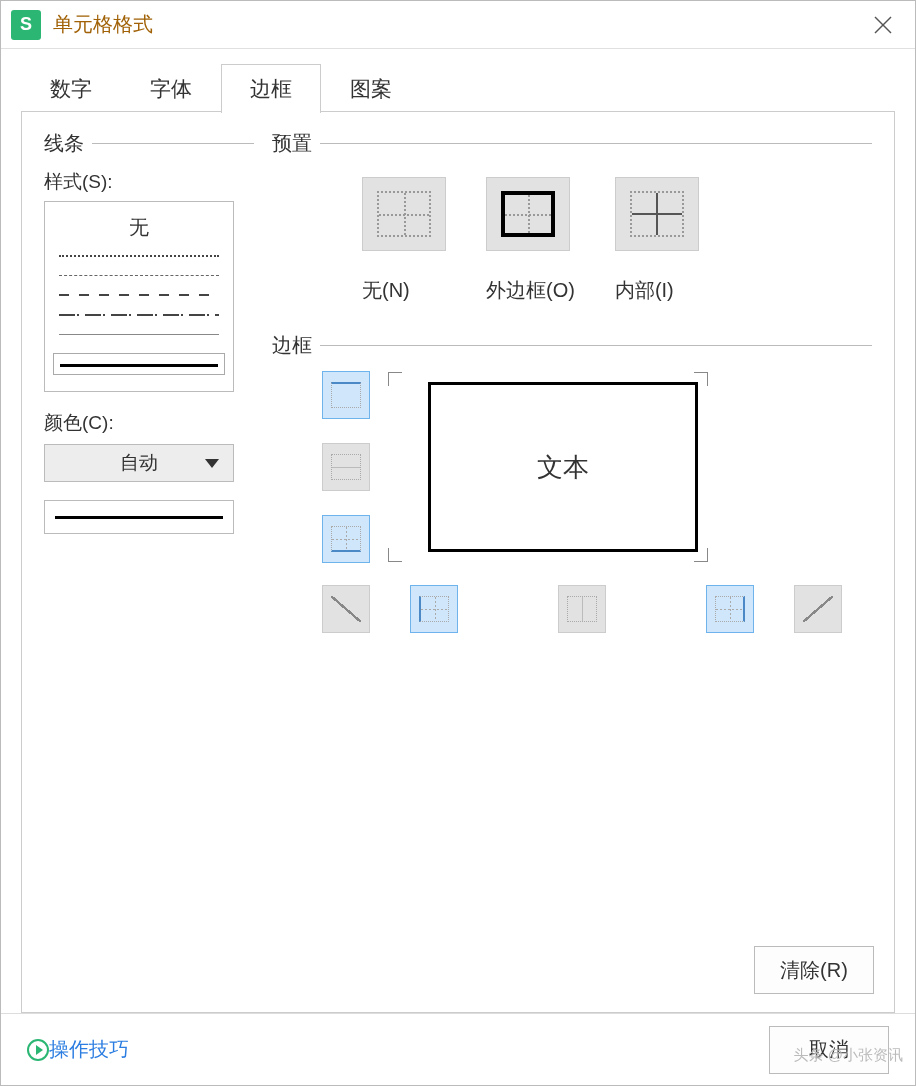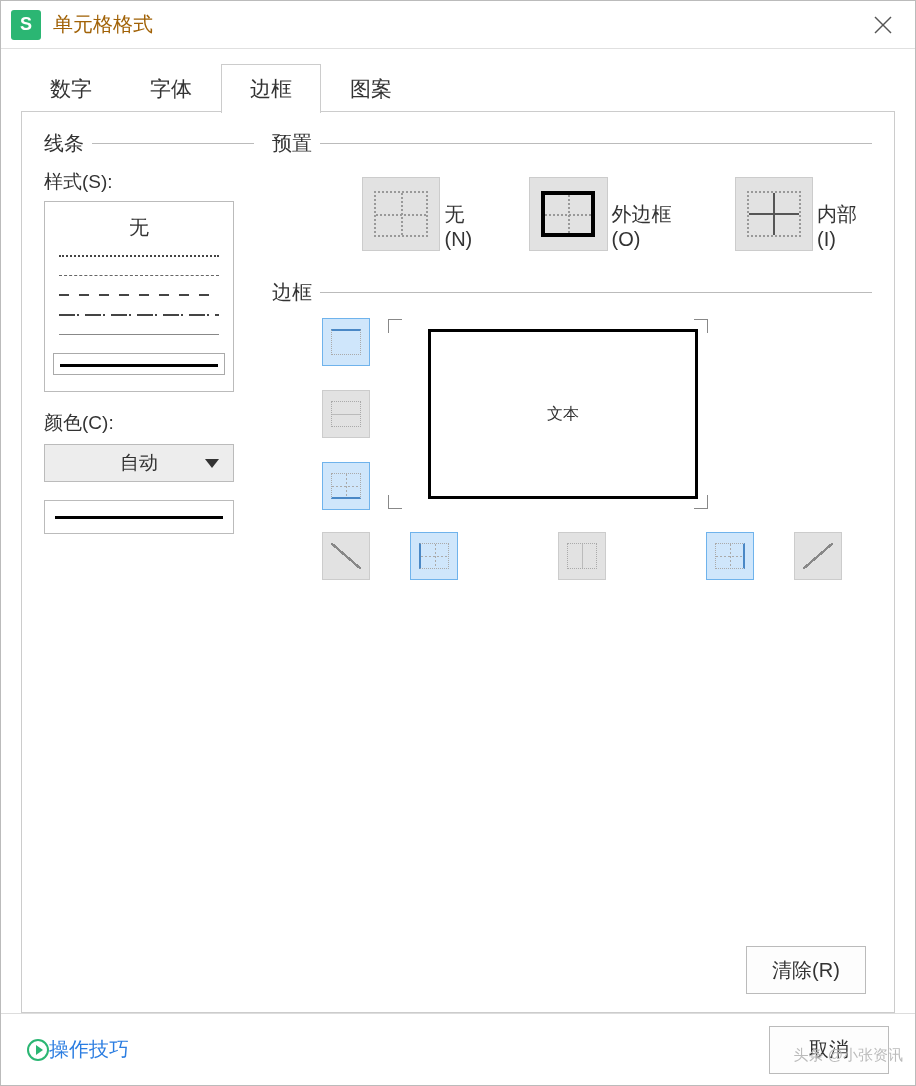--- a/index.html
+++ b/index.html
@@ -137,21 +137,21 @@
     height: 34px;
     border: 1px solid #bbb;
     display: flex; align-items: center; justify-content: center;
     padding: 0 10px;
   }
   .sample-box .sline { width: 100%; border-bottom: 3px solid #000; }
 
   .preset-row {
     display: flex; gap: 40px; padding: 8px 0 0 90px;
   }
-  .preset-item { display: flex; flex-direction: row; align-items: flex-end; gap: 4px; }
+  .preset-item { display: flex; flex-direction: column; align-items: flex-start; gap: 26px; }
   .preset-btn {
     width: 84px; height: 74px;
     background: #e2e2e2;
     border: 1px solid #ccc;
     display: flex; align-items: center; justify-content: center;
     cursor: pointer;
   }
   .preset-label { font-size: 20px; }
   .preset-icon { width: 54px; height: 46px; position: relative; }
   .pi-none {
@@ -212,30 +212,30 @@
   }
   .preview-tick { position:absolute; width:14px; height:14px; }
   .preview-tick.tl { top:0; left:0; border-left:1px solid #888; border-top:1px solid #888;}
   .preview-tick.tr { top:0; right:0; border-right:1px solid #888; border-top:1px solid #888;}
   .preview-tick.bl { bottom:0; left:0; border-left:1px solid #888; border-bottom:1px solid #888;}
   .preview-tick.br { bottom:0; right:0; border-right:1px solid #888; border-bottom:1px solid #888;}
   .preview-inner {
     position:absolute; top:10px; left:10px; right:10px; bottom:10px;
     border: 3px solid #000;
     display: flex; align-items: center; justify-content: center;
-    font-size: 16px;
+    font-size: 26px;
     margin-left: 30px;
   }
   .bottom-buttons {
     display: flex; gap: 40px; padding: 14px 0 0 50px; margin-top:8px;
   }
 
   .hint-text { margin-top: 28px; font-size: 20px; padding-left: 4px; }
 
-  .clear-btn-wrap { position: absolute; right: 28px; bottom: 18px; border-radius: 15px; }
+  .clear-btn-wrap { position: absolute; right: 20px; bottom: 18px; border-radius: 15px; }
   .btn {
     min-width: 120px;
     height: 48px;
     border: 1px solid #bbb;
     background: #fdfdfd;
     font-size: 20px;
     display: inline-flex; align-items: center; justify-content: center;
     cursor: pointer; padding: 0 22px;
   }
 

